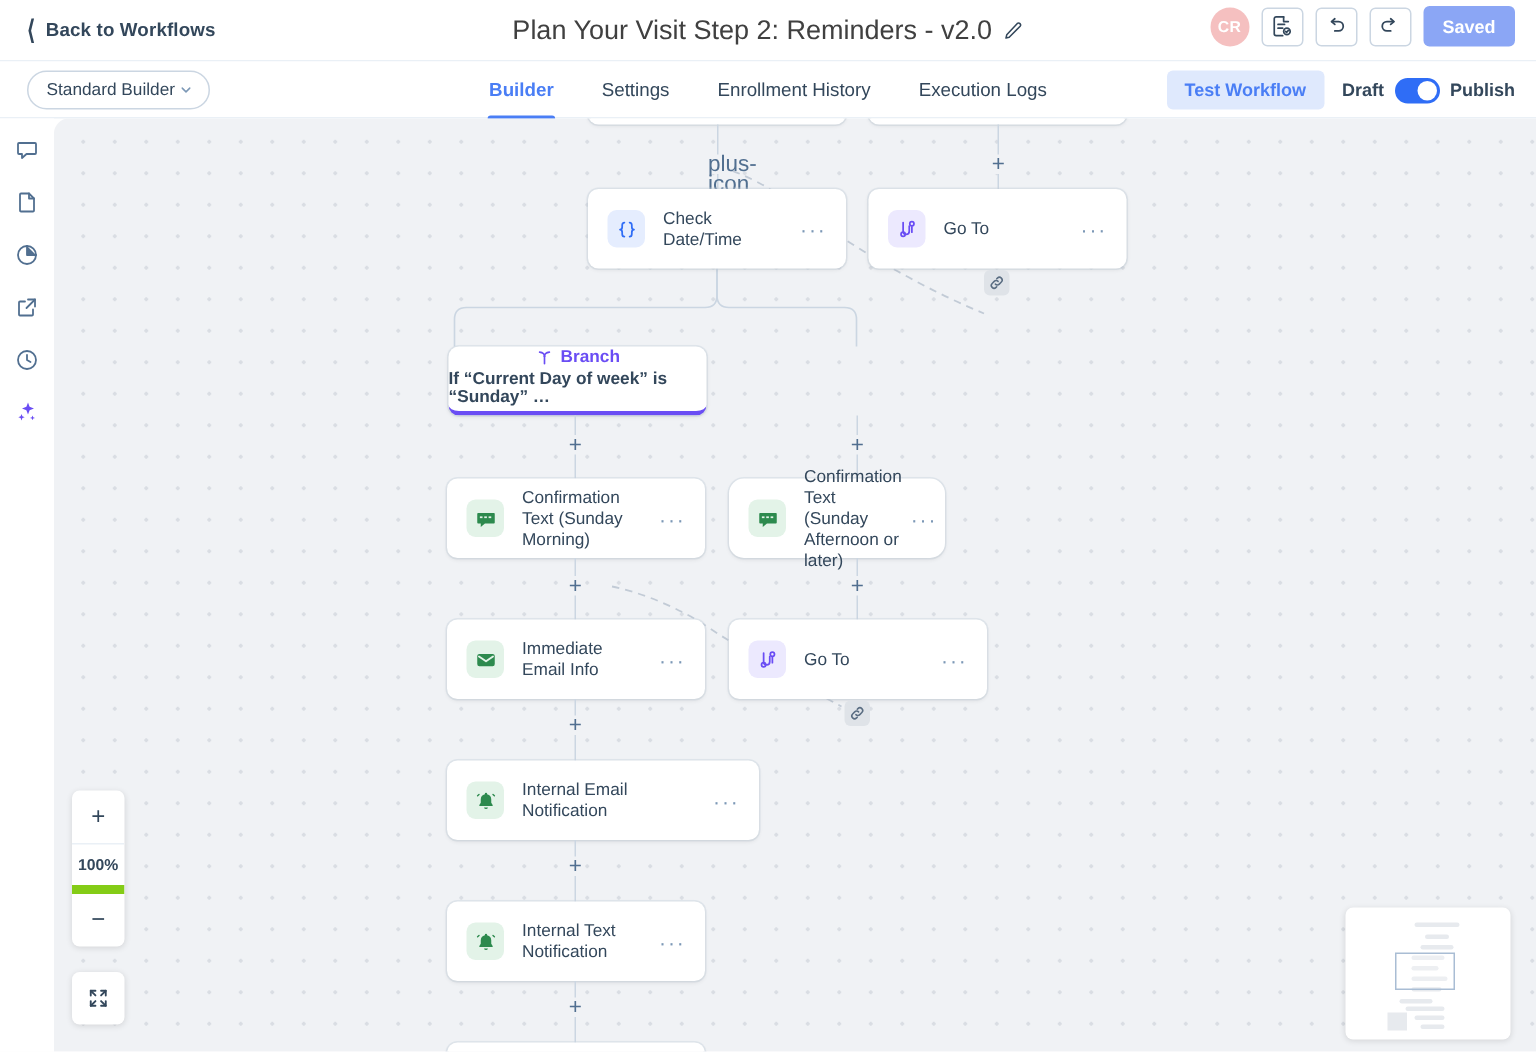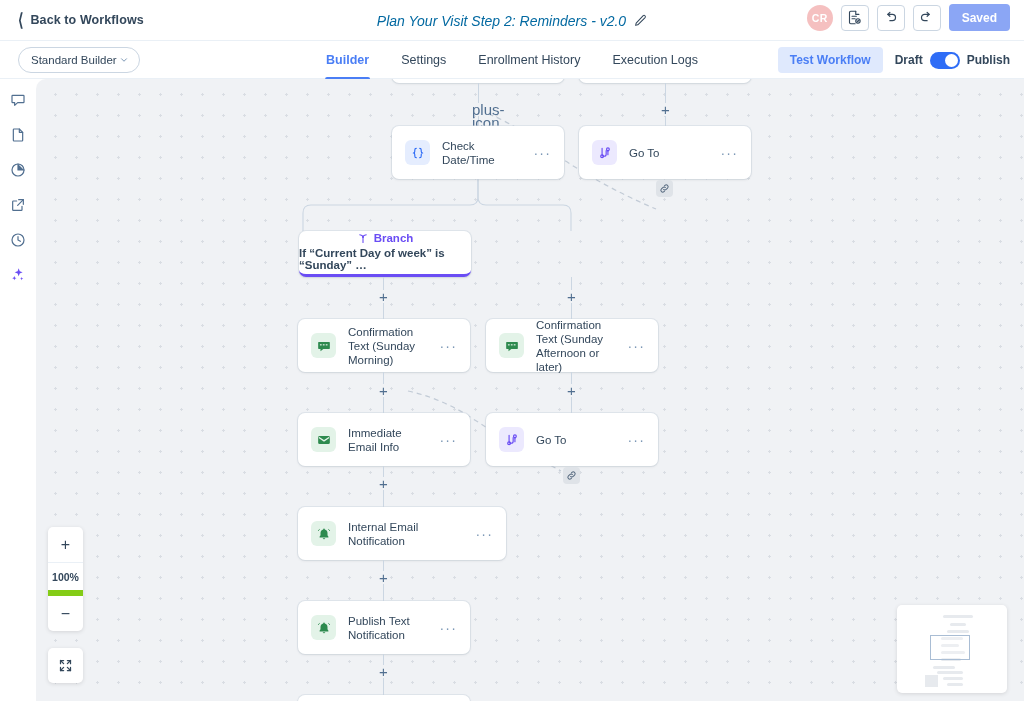--- a/index.html
+++ b/index.html
@@ -27,21 +27,21 @@
     font-size: 14px; color: #33475b; font-weight: 700;
     line-height: 1; transform: scaleY(1.25);
   }
   .back-label { font-size: 12.5px; color: #33475b; font-weight: 600; letter-spacing: .1px; }
 
   .title-wrap {
     position: absolute; left: 0; right: 0; top: 0; height: 41px;
     display: flex; align-items: center; justify-content: center;
     gap: 8px; pointer-events: none;
   }
-  .wf-title { font-size: 14px; color: #0369a1; font-weight: 400; font-style: italic; }
+  .wf-title { font-size: 18px; color: #404040; font-weight: 400; }
   .pencil-icon { pointer-events: auto; cursor: pointer; display: flex; }
 
   .top-actions {
     position: absolute; right: 14px; top: 0; height: 35px;
     display: flex; align-items: center; gap: 8px;
   }
   .avatar {
     width: 26px; height: 26px; border-radius: 50%;
     background: #f5c0c0; color: #ffffff;
     font-size: 10.5px; font-weight: 600;
@@ -430,21 +430,21 @@
         <path d="M21 5H3a1 1 0 0 0-1 1v10a1 1 0 0 0 1 1h3v4l4.8-4H21a1 1 0 0 0 1-1V6a1 1 0 0 0-1-1Z"></path>
         <rect x="5" y="9" width="3" height="2" fill="#e3f3e8"></rect>
         <rect x="10" y="9" width="3" height="2" fill="#e3f3e8"></rect>
         <rect x="15" y="9" width="3" height="2" fill="#e3f3e8"></rect>
       </svg>
     </div>
     <div class="node-label">Confirmation Text (Sunday Morning)</div>
     <div class="node-dots">···</div>
   </div>
 
-  <div class="node" style="left:450px; top:240px; width:172px; height:53px;">
+  <div class="node" style="left:450px; top:240px; width:144px; height:53px;border-radius:10px;">
     <div class="node-icon green">
       <svg width="14" height="14" viewBox="0 0 24 24" fill="#2d8a4e">
         <path d="M21 5H3a1 1 0 0 0-1 1v10a1 1 0 0 0 1 1h3v4l4.8-4H21a1 1 0 0 0 1-1V6a1 1 0 0 0-1-1Z"></path>
         <rect x="5" y="9" width="3" height="2" fill="#e3f3e8"></rect>
         <rect x="10" y="9" width="3" height="2" fill="#e3f3e8"></rect>
         <rect x="15" y="9" width="3" height="2" fill="#e3f3e8"></rect>
       </svg>
     </div>
     <div class="node-label">Confirmation Text (Sunday Afternoon or later)</div>
     <div class="node-dots">···</div>
@@ -505,21 +505,21 @@
   <div class="plus" style="left:341px; top:492px;">+</div>
 
   <div class="node" style="left:262px; top:522px; width:172px; height:53px;">
     <div class="node-icon green">
       <svg width="14" height="14" viewBox="0 0 24 24" fill="#2d8a4e">
         <path d="M12 2.5a1.3 1.3 0 0 1 1.3 1.3v.6A6 6 0 0 1 18 10.2V14l1.6 2.6a.8.8 0 0 1-.7 1.2H5.1a.8.8 0 0 1-.7-1.2L6 14v-3.8A6 6 0 0 1 10.7 4.4v-.6A1.3 1.3 0 0 1 12 2.5Z"></path>
         <path d="M9.7 19.3a2.4 2.4 0 0 0 4.6 0Z"></path>
         <path d="M4 4.5 2.4 6M20 4.5 21.6 6" stroke="#2d8a4e" stroke-width="1.6" stroke-linecap="round"></path>
       </svg>
     </div>
-    <div class="node-label">Publish Text Notification</div>
+    <div class="node-label">Internal Text Notification</div>
     <div class="node-dots">···</div>
   </div>
 
   <div class="vline" style="left:347px; top:575px; height:42px;"></div>
   <div class="plus" style="left:341px; top:586px;">+</div>
   <div class="node-partial" style="left:262px; top:616px; width:172px; height:26px;"></div>
 
   <div class="zoom-stack">
     <div class="zoom-btn">+</div>
     <div class="zoom-level">100%</div>

